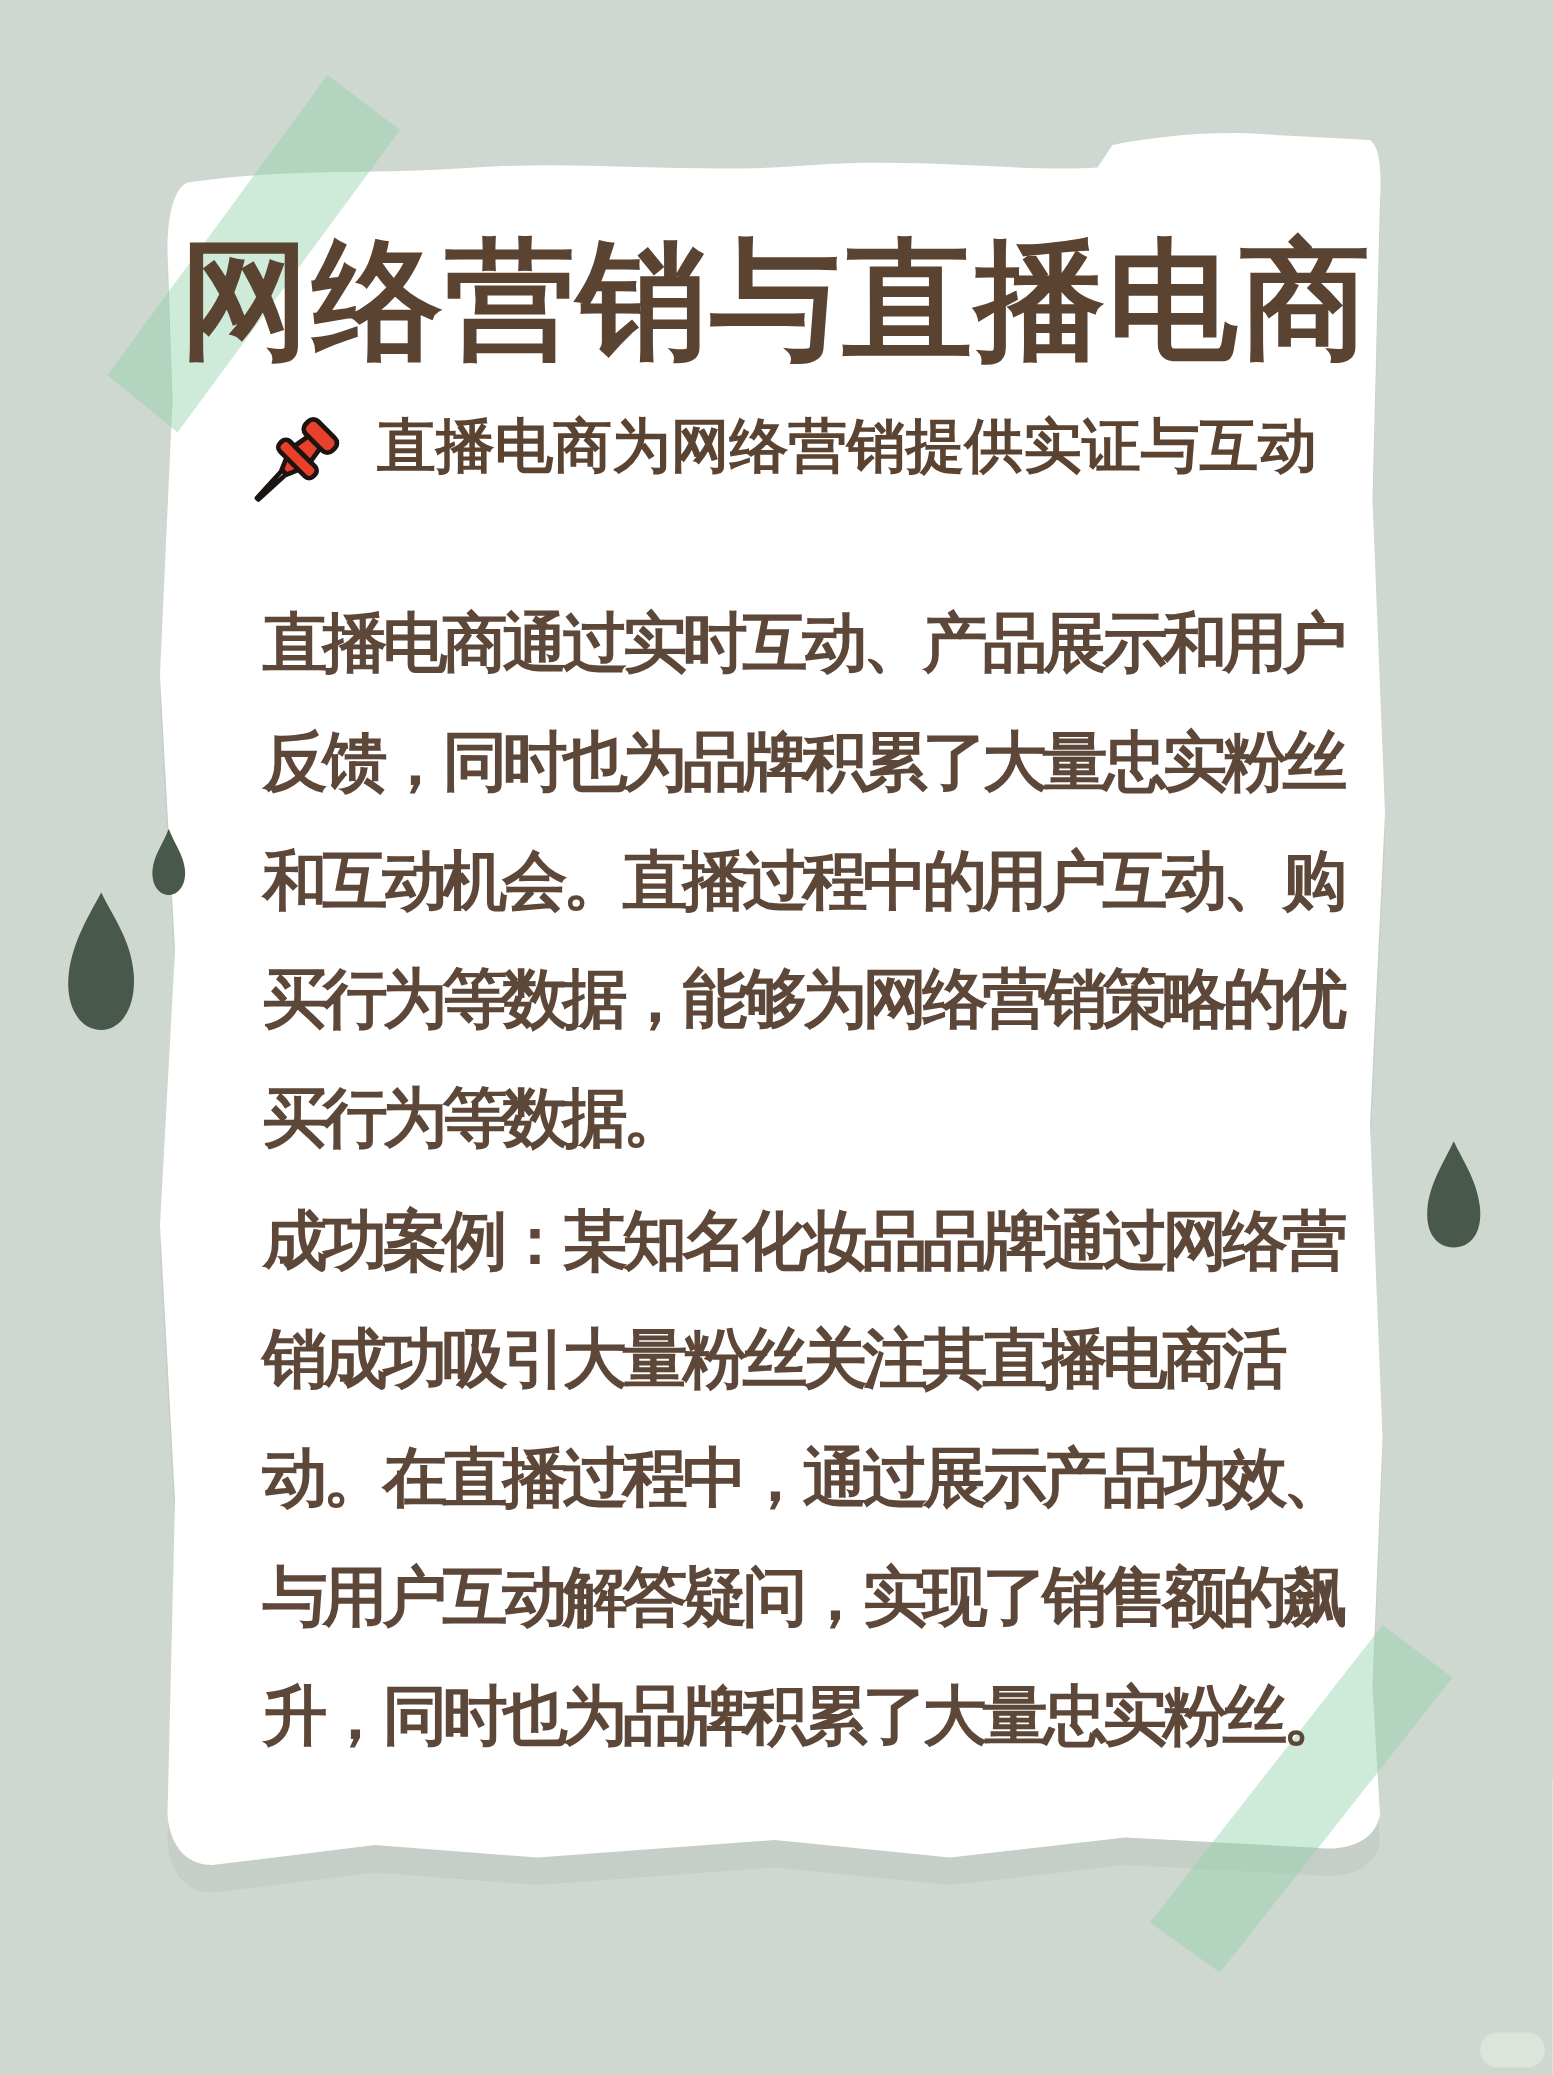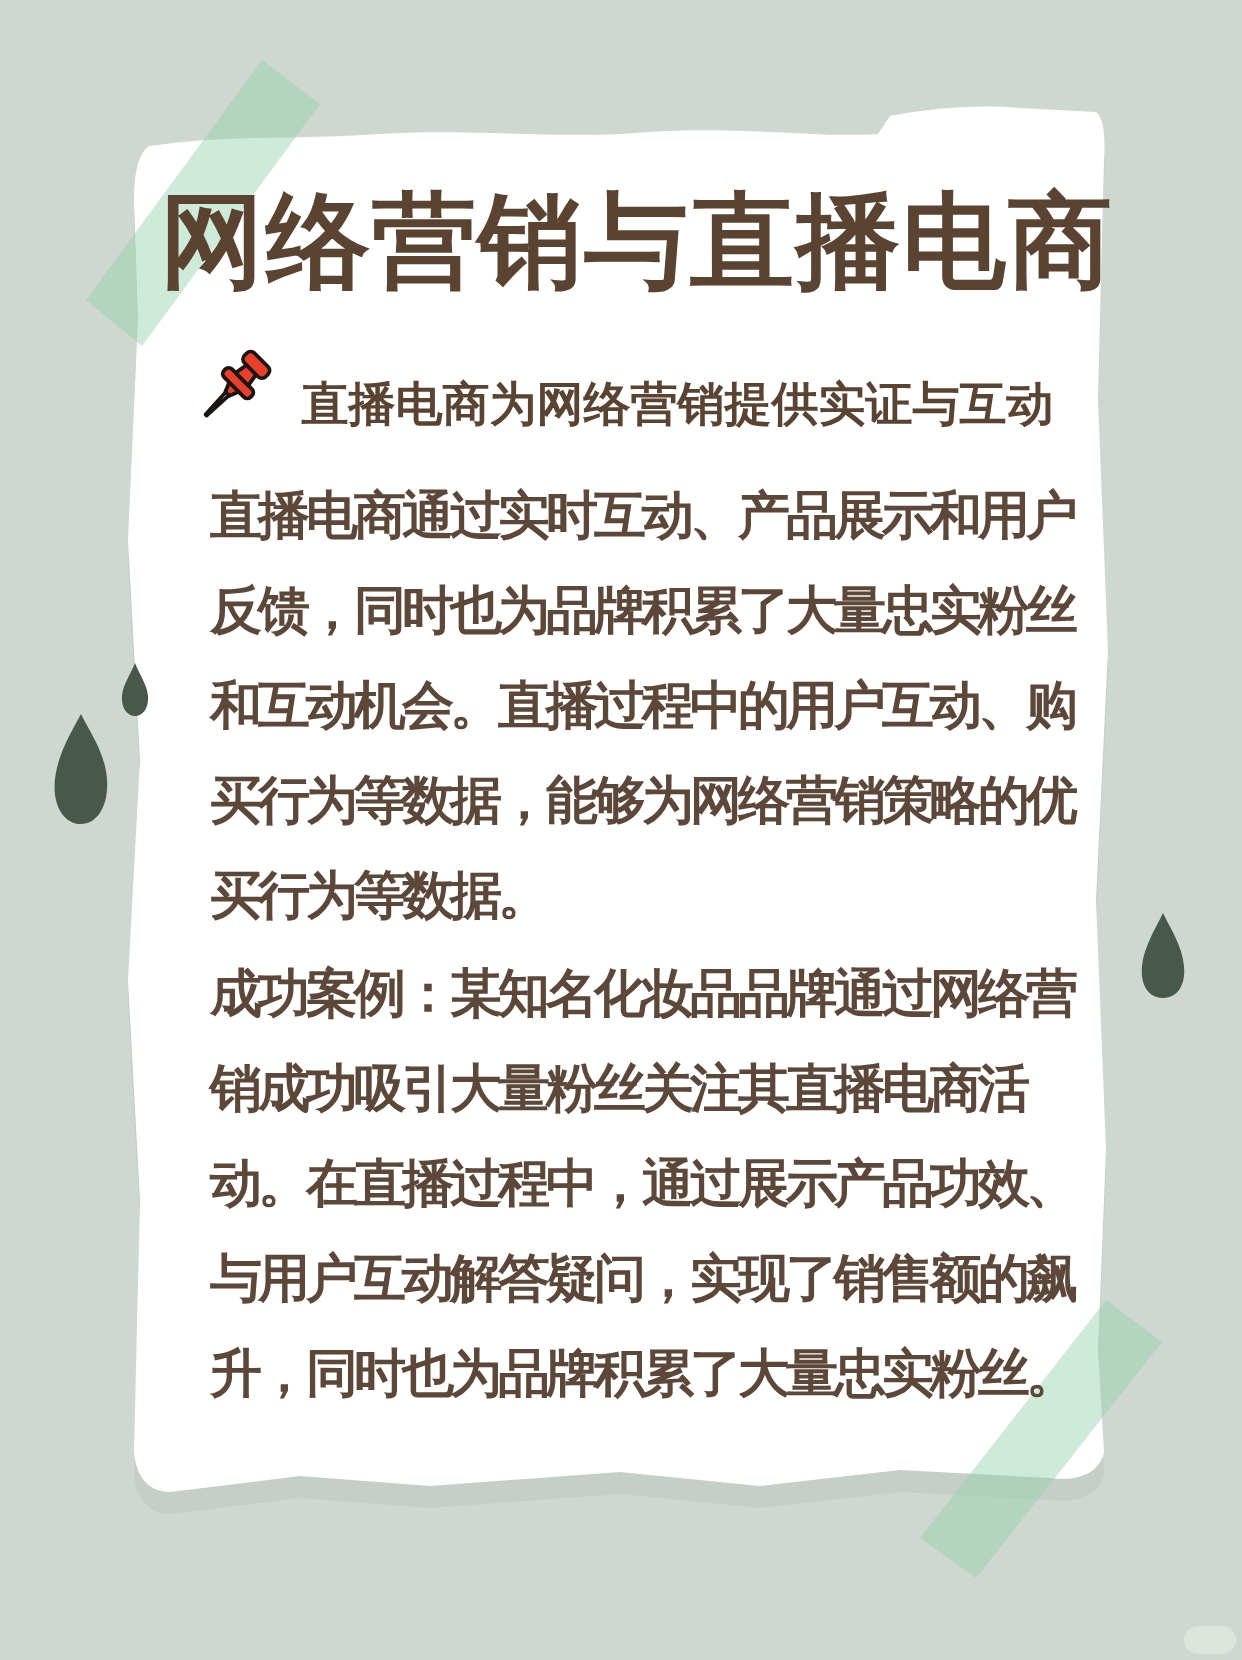--- a/index.html
+++ b/index.html
@@ -10,30 +10,30 @@
     background:var(--background,#CED8D0);
     font-family:"Liberation Sans",sans-serif;
   }
   .bg-art{position:absolute;left:0;top:0;width:1242px;height:1660px;}
   .paper{fill:var(--card,#fff);}
   .paper-shadow{fill:var(--card_shadow,#C5CFC7);}
   .tape{fill:var(--tape,rgba(146,208,170,.45));}
   .drop{fill:var(--drop,#48584B);}
   .pill{fill:var(--watermark,#DCE4DC);}
   .title{
-    position:absolute;left:137px;top:178px;width:1000px;
+    position:absolute;left:121px;top:178px;width:1000px;
     text-align:center;
     font-size:104px;line-height:126px;font-weight:900;
     letter-spacing:2px;
     color:var(--title_text,#5B4332);
     white-space:nowrap;
   }
   .subtitle-row{
     position:absolute;left:140px;top:326px;width:960px;height:110px;
-    display:flex;align-items:flex-end;justify-content:center;gap:21px;
+    display:flex;align-items:flex-start;justify-content:center;gap:21px;
   }
   .pin{width:94px;height:94px;flex:0 0 auto;}
   .pin .red{fill:var(--pin_red,#E8402A);}
   .pin .white{fill:var(--pin_needle,#fff);}
   .pin path,.pin rect{stroke:var(--pin_outline,#1C1410);stroke-width:4;stroke-linejoin:round;}
   .subtitle-text{
     font-size:47px;font-weight:700;
     color:var(--title_text,#5B4332);
     white-space:nowrap;letter-spacing:0px;
   }

